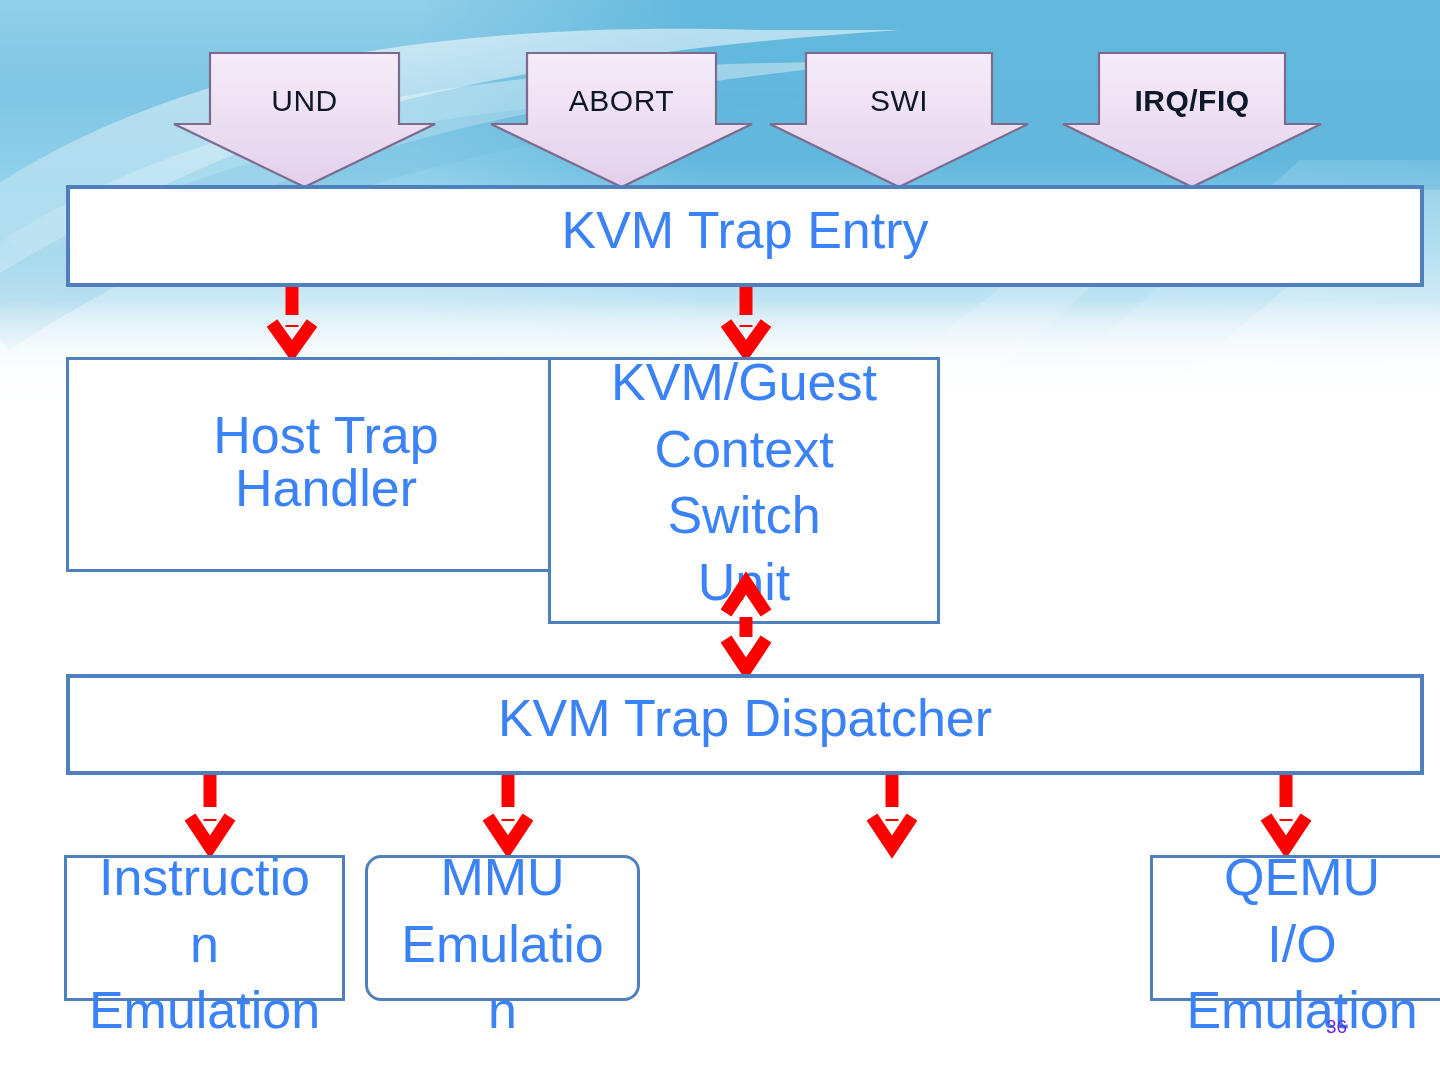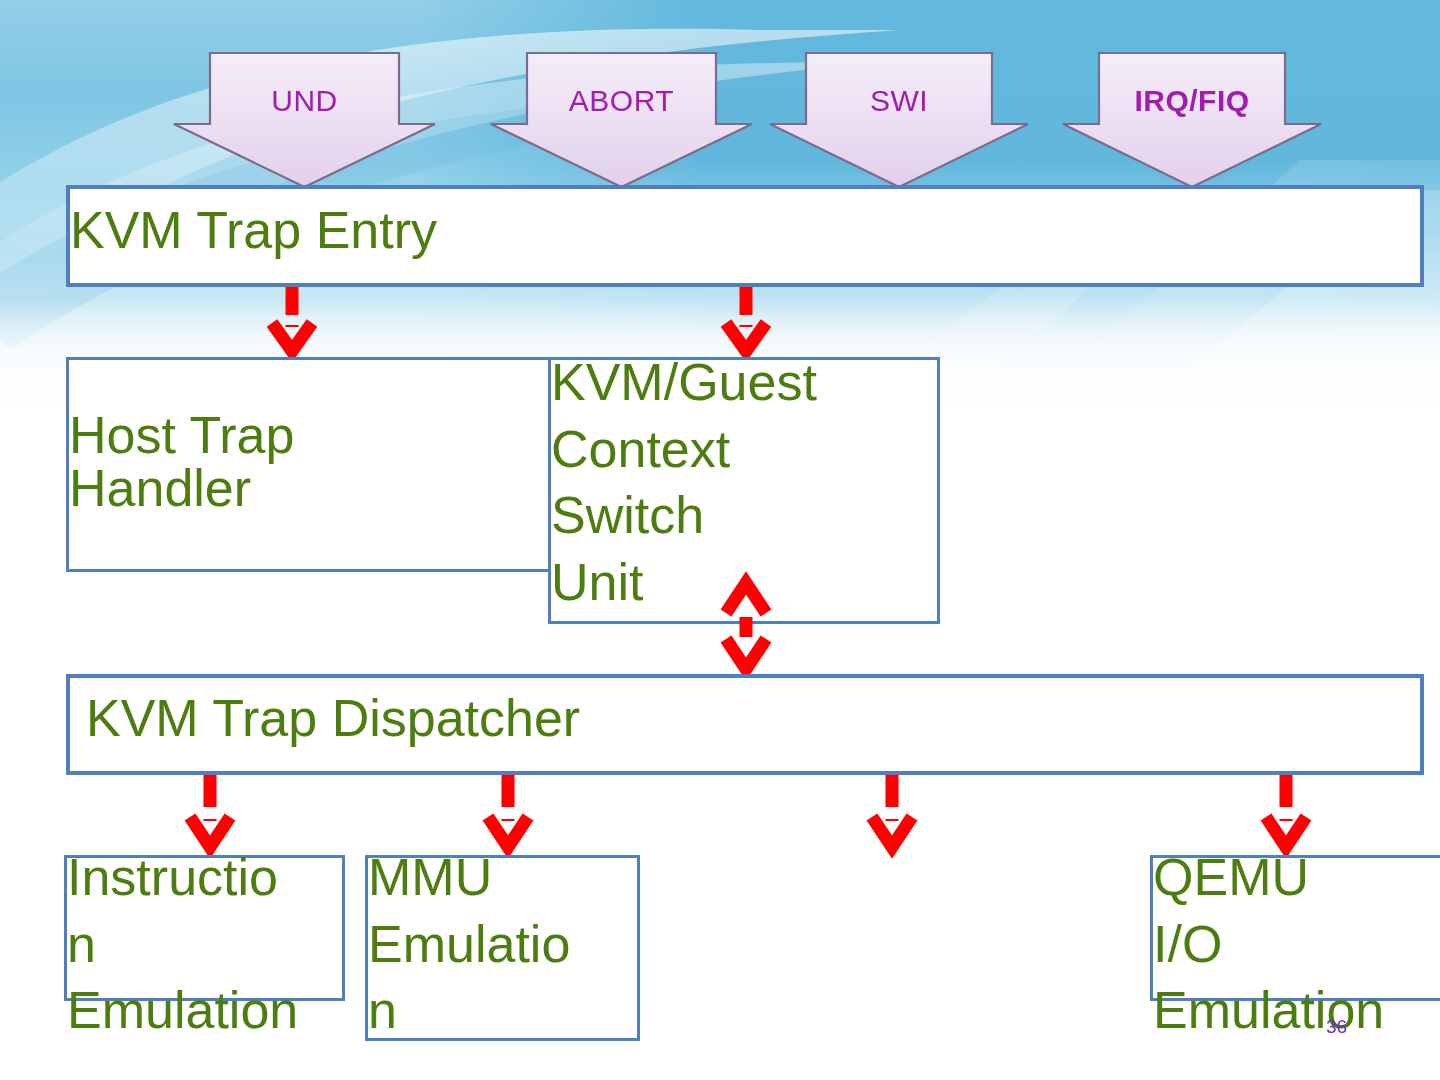--- a/index.html
+++ b/index.html
@@ -47,34 +47,34 @@
   
   .pbox{
     position:absolute;
     background:#ffffff;
     border:4px solid #4f80bd;
     box-sizing:border-box;
   }
   .pbox.thin{border-width:3px;}
   .pbox .lbl{
     position:absolute;left:50%;transform:translateX(-50%);
-    text-align:left;
-    color:#4d7c0f;
+    text-align:center;
+    color:#3b82f6;
     white-space:pre-line;
     line-height:1.02;
     font-weight:400;
   }
 
   
   .chev{position:absolute;}
   .chev svg{display:block;}
   .chev .ctext{
     position:absolute;left:0;top:0;width:100%;
     text-align:center;
-    color:#a21caf;
+    color:#0f172a;
     font-size:30px;
     letter-spacing:.5px;
   }
 
   
   .conn{position:absolute;}
   .conn svg{display:block;overflow:visible;}
 
   .pageno{
     position:absolute;
@@ -192,21 +192,21 @@
 
   <div class="conn" style="left:722px;top:575px;width:48px;height:100px;">
     <svg width="48" height="100" viewBox="0 0 48 100">
       <polyline points="4,38 24,8 44,38" fill="none" stroke="#FF0000" stroke-width="13" stroke-linecap="butt" stroke-linejoin="miter"></polyline>
       <line x1="24" y1="42" x2="24" y2="62" stroke="#FF0000" stroke-width="13"></line>
       <polyline points="4,64 24,94 44,64" fill="none" stroke="#FF0000" stroke-width="13" stroke-linecap="butt" stroke-linejoin="miter"></polyline>
     </svg>
   </div>
 
   <div class="pbox" style="left:66px;top:674px;width:1358px;height:101px;">
-    <div class="lbl" style="top:14px;font-size:52px;width:100%;margin-left:16px;">KVM Trap Dispatcher</div>
+    <div class="lbl" style="top:14px;font-size:52px;width:100%;">KVM Trap Dispatcher</div>
   </div>
 
   <div class="conn" style="left:186px;top:775px;width:48px;height:80px;">
     <svg width="48" height="80" viewBox="0 0 48 80">
       <line x1="24" y1="0" x2="24" y2="46" stroke="#FF0000" stroke-width="13" stroke-dasharray="32 12"></line>
       <polyline points="4,42 24,72 44,42" fill="none" stroke="#FF0000" stroke-width="13" stroke-linecap="butt" stroke-linejoin="miter"></polyline>
     </svg>
   </div>
 
   <div class="conn" style="left:484px;top:775px;width:48px;height:80px;">
@@ -229,21 +229,21 @@
       <polyline points="4,42 24,72 44,42" fill="none" stroke="#FF0000" stroke-width="13" stroke-linecap="butt" stroke-linejoin="miter"></polyline>
     </svg>
   </div>
 
   <div class="pbox thin" style="left:64px;top:855px;width:281px;height:146px;">
     <div class="lbl" style="top:-14px;font-size:52px;width:100%;line-height:1.28;">Instructio
 n
 Emulation</div>
   </div>
 
-  <div class="pbox thin" style="left:365px;top:855px;width:275px;height:186px;">
+  <div class="pbox thin" style="left:365px;top:855px;width:275px;height:146px;border-radius:16px;">
     <div class="lbl" style="top:-14px;font-size:52px;width:100%;line-height:1.28;">MMU
 Emulatio
 n</div>
   </div>
 
 
   <div class="pbox thin" style="left:1150px;top:855px;width:304px;height:146px;">
     <div class="lbl" style="top:-14px;font-size:52px;width:100%;line-height:1.28;">QEMU
 I/O
 Emulation</div>

